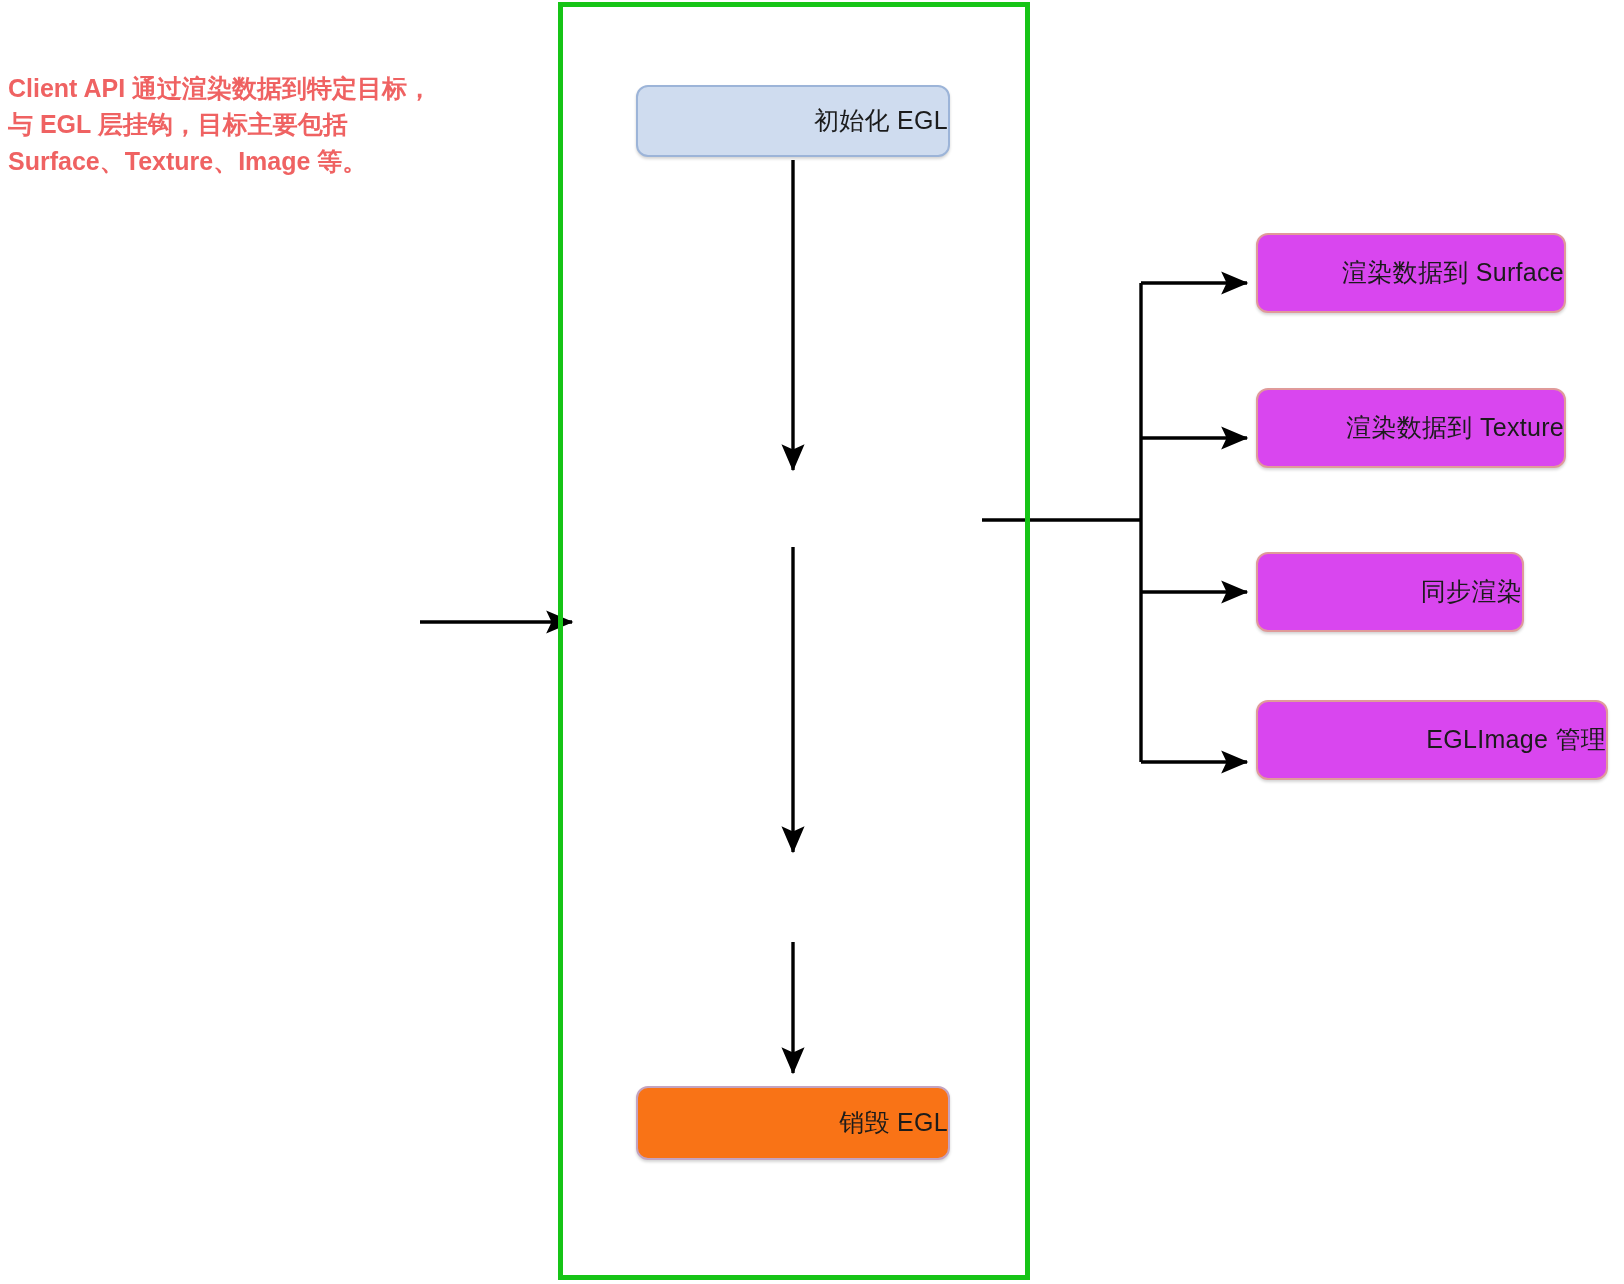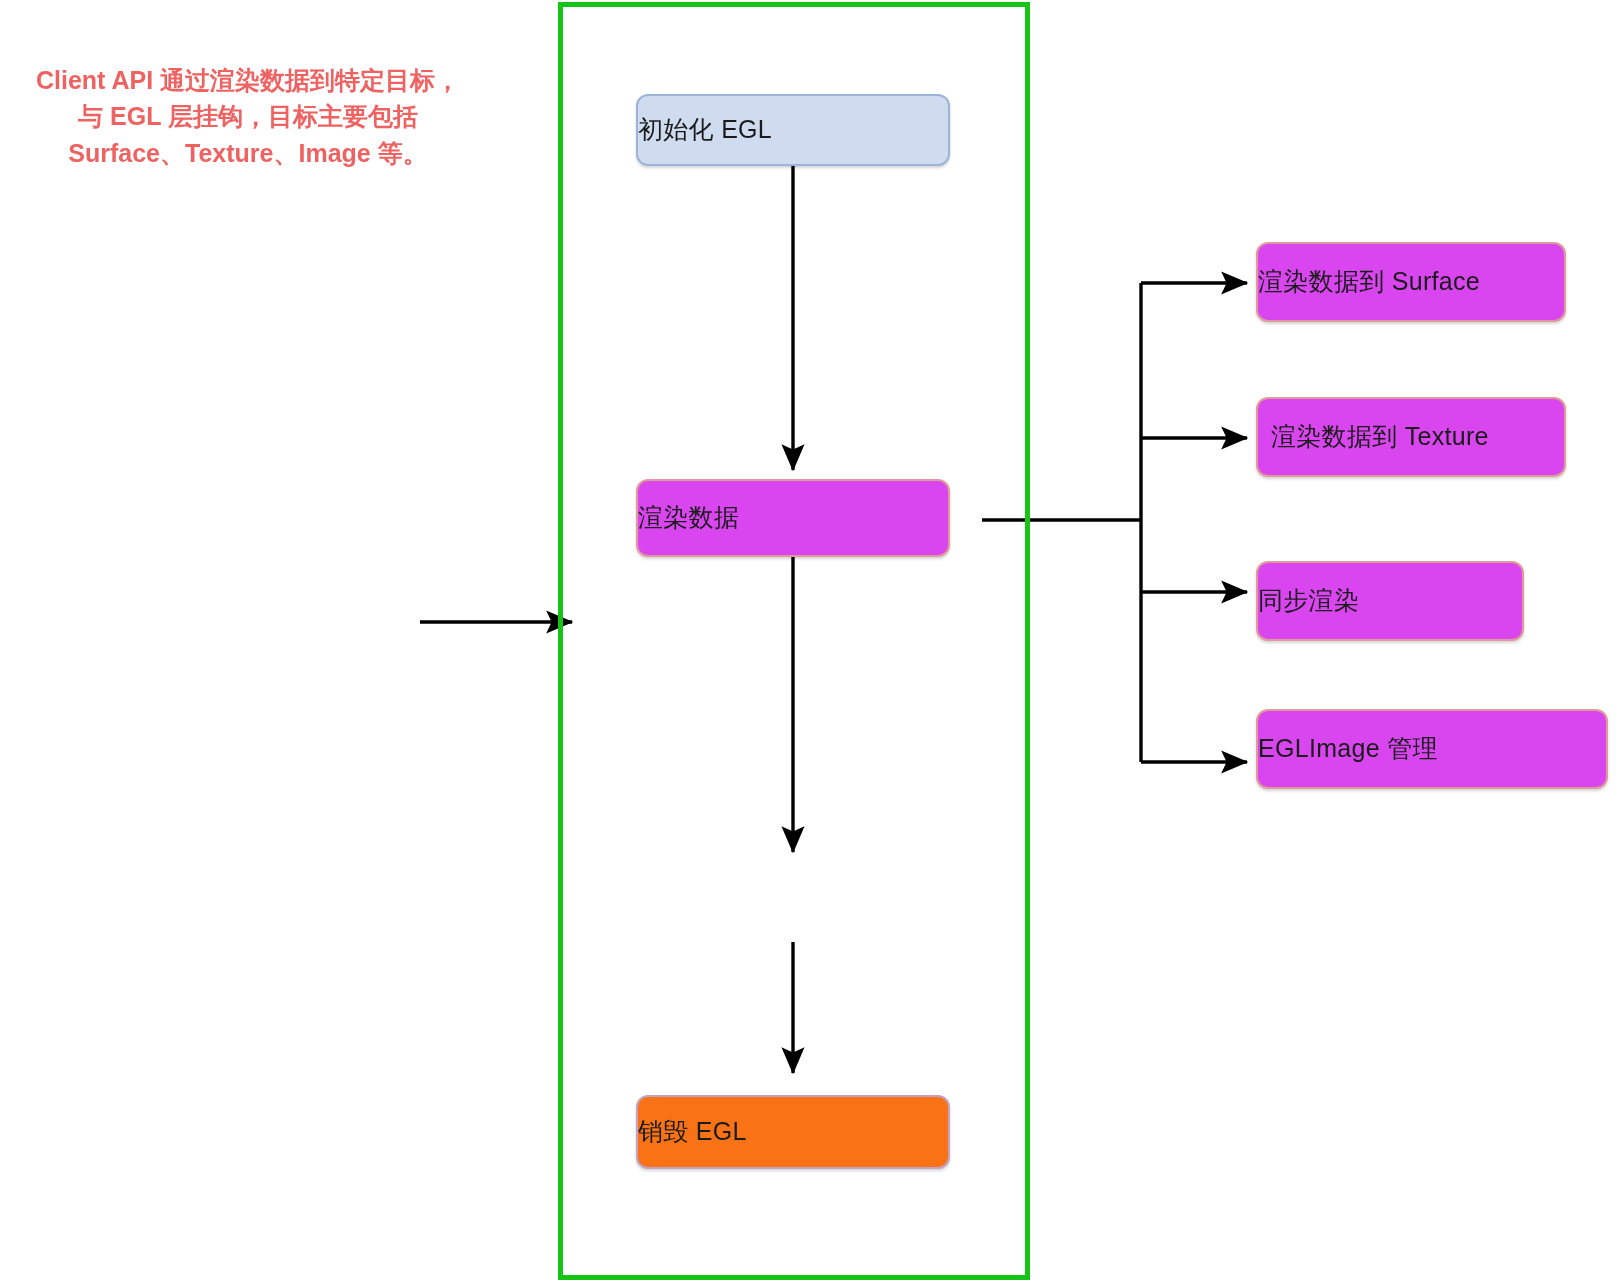--- a/index.html
+++ b/index.html
@@ -36,41 +36,41 @@
   }
   
   .node {
     position: absolute;
     box-sizing: border-box;
     border-radius: 12px;
     border-width: 2px;
     border-style: solid;
     display: flex;
     align-items: center;
-    justify-content: flex-start;
+    justify-content: flex-end;
     text-align: center;
     color: #1b1b1b;
     font-size: 25px;
     line-height: 1.25;
     letter-spacing: 0.3px;
     box-shadow: 0 2px 3px rgba(0,0,0,0.17);
-    margin-top: 9px;
   }
   .node-blue   { background: #cfdcef; border-color: #9cb4d8; }
   .node-pink   { background: #d946ef; border-color: #e09a9a; }
   .node-yellow { background: #fbf0c4; border-color: #ddc98c; }
   .node-purple { background: #f97316; border-color: #c3a3c1; }
 
   
   .annotation {
     position: absolute;
-    text-align: center;
+    text-align: left;
     font-weight: bold;
     line-height: 1.45;
     white-space: pre-line;
+    margin-top: 8px;
   }
   .anno-red   { color: #ef6262; font-size: 25px; }
   .anno-green { color: #12c112; font-size: 25px; }
 </style>
 </head>
 <body>
 
 <div id="canvas">
 
   <svg id="wires" viewBox="0 0 1624 1284" xmlns="http://www.w3.org/2000/svg">
@@ -117,23 +117,20 @@
       <line x1="420" y1="622" x2="572" y2="622" stroke="#000000" stroke-width="3.4" marker-end="url(#arrowhead)"></line>
     </g>
   </svg>
 
   <div class="group-frame" style="left:558px; top:2px; width:472px; height:1278px;"></div>
 
   <div class="node node-blue" style="left:636px; top:85px; width:314px; height:72px;">
     <span>初始化 EGL</span>
   </div>
 
-  <div class="node node-pink" style="left:636px; top:470px; width:314px; height:78px;">
-    <span>渲染数据</span>
-  </div>
 
 
   <div class="node node-purple" style="left:636px; top:1086px; width:314px; height:74px;">
     <span>销毁 EGL</span>
   </div>
 
   <div class="node node-pink" style="left:1256px; top:233px; width:310px; height:80px;">
     <span>渲染数据到 Surface</span>
   </div>
 

